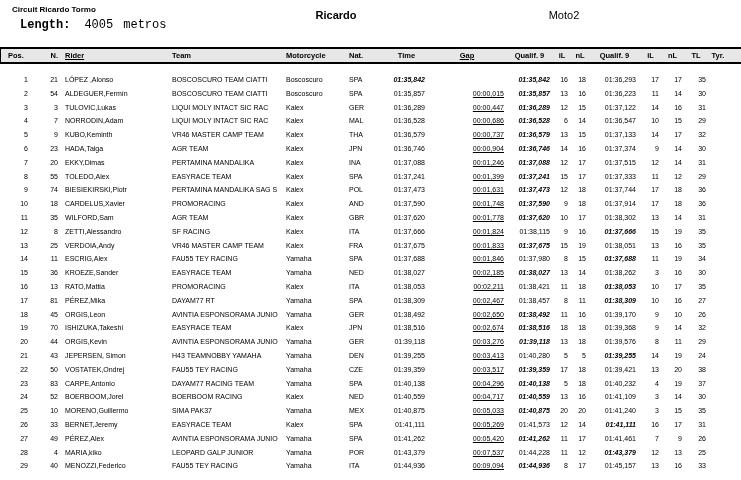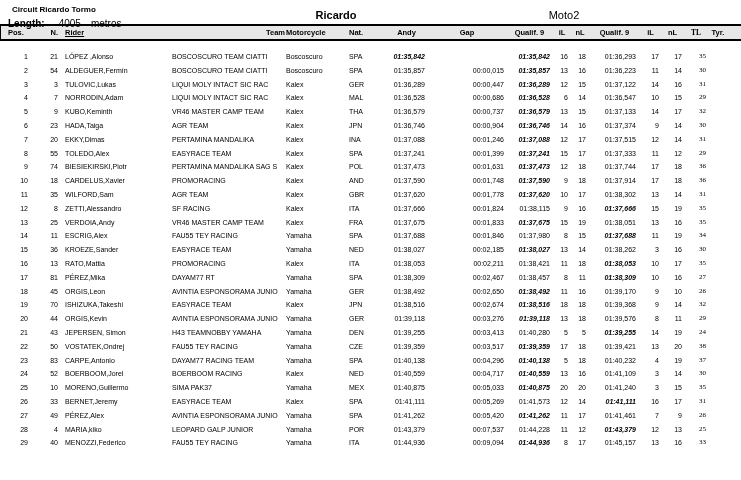--- a/index.html
+++ b/index.html
@@ -1,23 +1,23 @@
 <!DOCTYPE html>
 <html><head>
 <meta charset="utf-8">
 <style>
   html, body { margin:0; padding:0; background:#ffffff; }
   body {
     width:741px; height:480px; overflow:hidden; position:relative;
     font-family:"Liberation Sans", sans-serif; color:#000;
     -webkit-font-smoothing:antialiased;
   }
-  .topbar { position:relative; height:24px; }
+  .topbar { position:relative; height:47px; }
   .circuit-name { position:absolute; left:12px; top:5px; font-size:8px; font-weight:bold; }
-  .length-row { position:absolute; left:8px; top:18px; font-size:10px; }
+  .length-row { position:absolute; left:20px; top:18px; font-size:12px;font-family:Liberation Mono, monospace; }
   .length-label { font-weight:bold; }
   .length-value { margin-left:14px; }
   .length-unit { margin-left:10px; }
   .session-title { position:absolute; left:336px; top:9px; transform:translateX(-50%); font-size:11px; font-weight:bold; }
   .class-title { position:absolute; left:564px; top:9px; transform:translateX(-50%); font-size:11px; font-weight:normal; }
 
   table.results { border-collapse:collapse; table-layout:fixed; width:741px; font-size:7px; }
   thead th {
     background:#e7e7e7; height:13px; font-size:7.5px; font-weight:bold;
     border-top:2px solid #000; border-bottom:2px solid #000;
@@ -27,23 +27,23 @@
   thead th:last-child  { border-right:1px solid #000; }
   tbody td {
     height:13.8px; line-height:13.8px; padding:0;
     white-space:nowrap; overflow:hidden; font-size:7px;
   }
   tbody tr:first-child td { padding-top:9px; }
 
   
   .col-pos{width:26px;} .col-n{width:24px;} .col-rider{width:104px;}
   .col-team{width:113px;} .col-motorcycle{width:62px;margin-top:25px;} .col-nat{width:36px;}
-  .col-time{width:43px;} .col-gap{width:78px;} .col-q1{width:47px;}
+  .col-time{width:43px;} .col-gap{width:78px;text-decoration:underline;} .col-q1{width:47px;}
   .col-il1{width:18px;} .col-nl1{width:18px;} .col-q2{width:51px;}
-  .col-il2{width:21px;} .col-nl2{width:23px;} .col-tl{width:24px;font-family:Liberation Serif, serif;}
+  .col-il2{width:21px;} .col-nl2{width:23px;} .col-tl{width:24px;}
   .col-tyr{width:20px;} .col-cat{width:33px;}
 
   
   td.col-pos{text-align:right; padding-right:6px;}
   td.col-n{text-align:right; padding-right:2px;}
   td.col-rider{text-align:left; padding-left:5px;}
   td.col-team{text-align:left; padding-left:3px;}
   td.col-motorcycle{text-align:left; padding-left:1px;}
   td.col-nat{text-align:left; padding-left:1px;}
   td.col-time{text-align:right; padding-right:3px;}
@@ -51,21 +51,21 @@
   td.col-q1{text-align:right; padding-right:3px;}
   td.col-il1,td.col-nl1{text-align:right; padding-right:3px;}
   td.col-q2{text-align:right; padding-right:4px;}
   td.col-il2,td.col-nl2{text-align:right; padding-right:2px;}
   td.col-tl{text-align:right; padding-right:2px;}
   td.col-tyr{text-align:center;}
   td.col-cat{text-align:right; padding-right:8px;}
   th.col-pos{text-align:left; padding-left:7px;}
   th.col-n{text-align:right; padding-right:2px;}
   th.col-rider{text-align:left; padding-left:5px;text-decoration:underline;}
-  th.col-team{text-align:right; padding-left:3px;}
+  th.col-team{text-align:left; padding-left:3px;}
   th.col-motorcycle{text-align:left; padding-left:1px;}
   th.col-nat{text-align:left; padding-left:1px;}
   th.col-cat{text-align:right; padding-right:10px;}
 
   .hl { font-weight:bold; font-style:italic; }
 </style>
 </head>
 <body>
 
 <div class="topbar">
@@ -79,21 +79,21 @@
 
 <table class="results">
   <thead>
     <tr>
         <th class="col-pos">Pos.</th>
         <th class="col-n">N.</th>
         <th class="col-rider">Rider</th>
         <th class="col-team">Team</th>
         <th class="col-motorcycle">Motorcycle</th>
         <th class="col-nat">Nat.</th>
-        <th class="col-time">Andy</th>
+        <th class="col-time">Time</th>
         <th class="col-gap">Gap</th>
         <th class="col-q1">Qualif. 9</th>
         <th class="col-il1">iL</th>
         <th class="col-nl1">nL</th>
         <th class="col-q2">Qualif. 9</th>
         <th class="col-il2">iL</th>
         <th class="col-nl2">nL</th>
         <th class="col-tl">TL</th>
         <th class="col-tyr">Tyr.</th>
         <th class="col-cat">Cat.</th>

